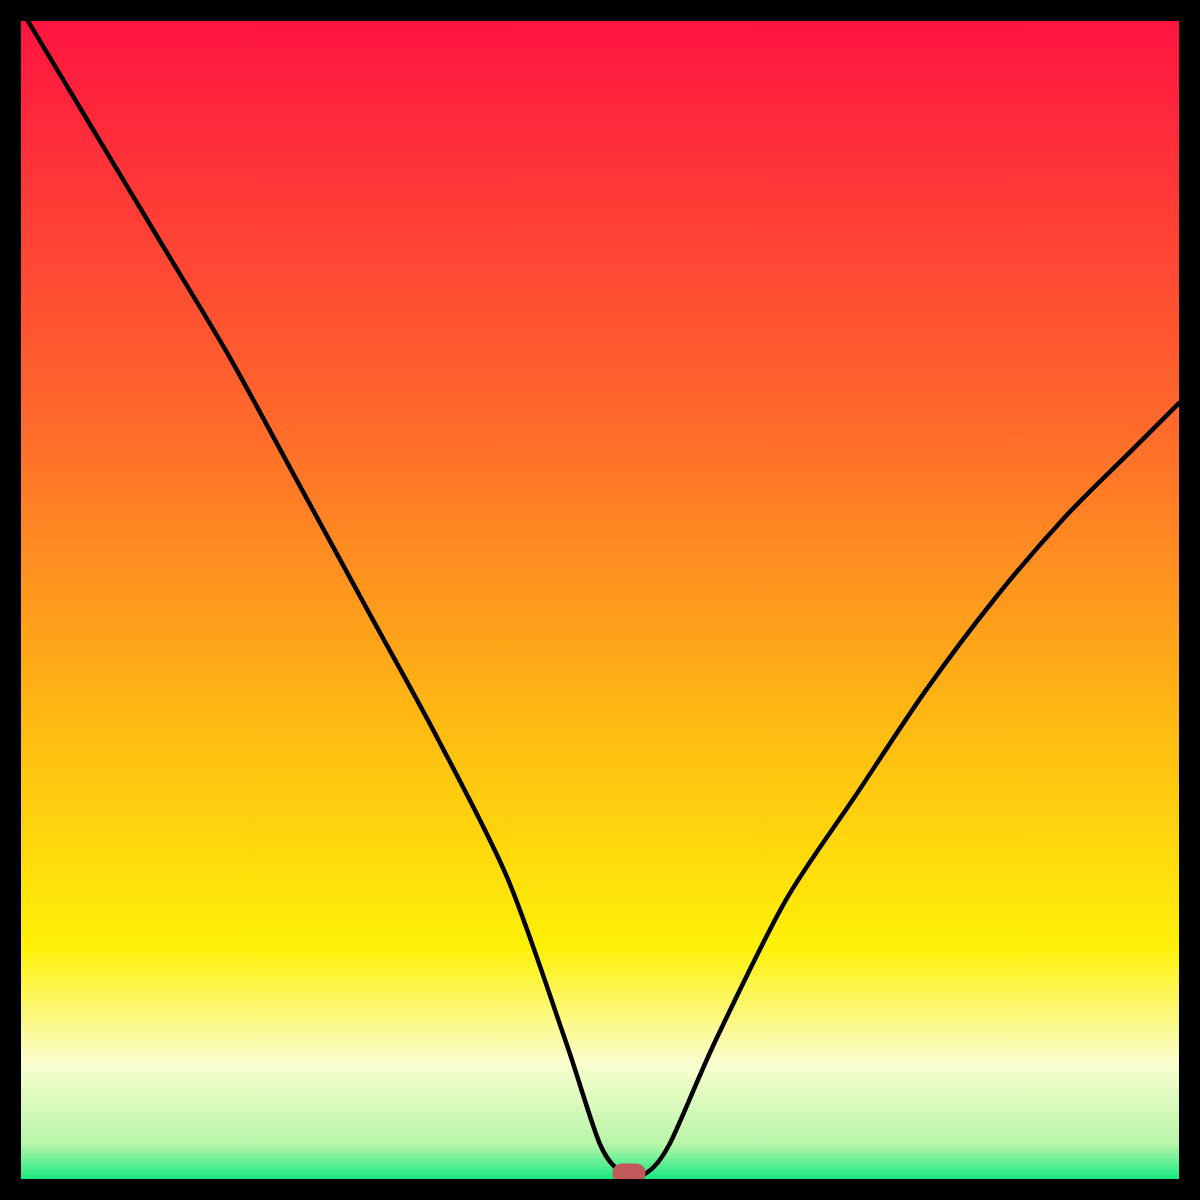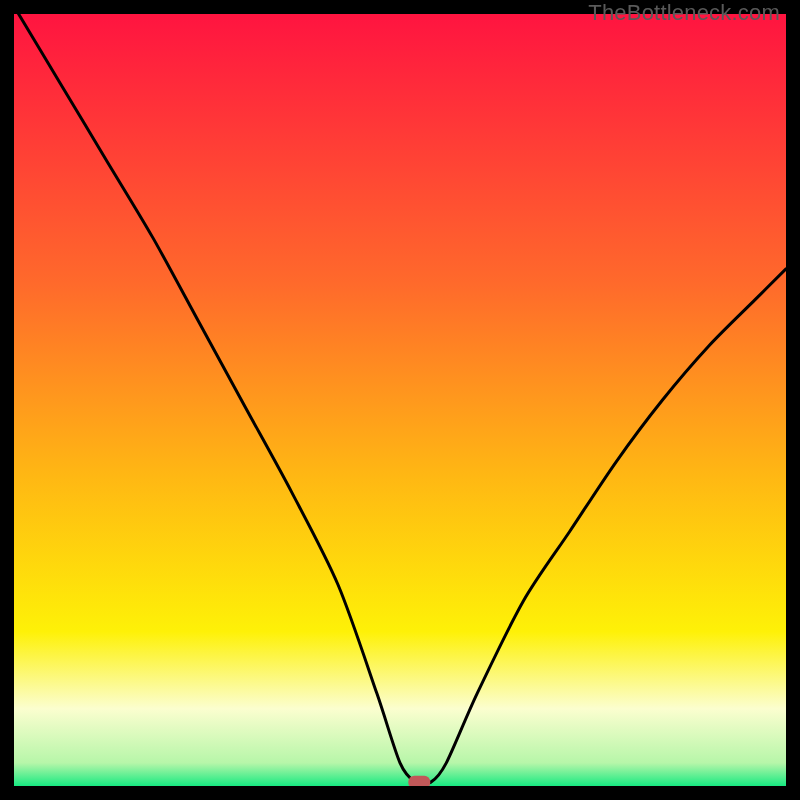--- a/index.html
+++ b/index.html
@@ -31,21 +31,20 @@
     font-weight: 500;
     z-index: 10;
     letter-spacing: 0.2px;
   }
 </style>
 </head>
 <body>
 
 <div class="frame">
 
-  <div class="watermark">TheBottleneck.com</div>
 
   <div class="plot">
     <svg id="chart-svg" width="772" height="772" viewBox="0 0 772 772">
       <defs>
         <linearGradient id="bg-grad" x1="0" y1="0" x2="0" y2="1">
             <stop offset="0%" stop-color="#ff1440"></stop>
             <stop offset="35%" stop-color="#ff6a2b"></stop>
             <stop offset="60%" stop-color="#ffb813"></stop>
             <stop offset="80%" stop-color="#fef107"></stop>
             <stop offset="90%" stop-color="#fbfecf"></stop>

